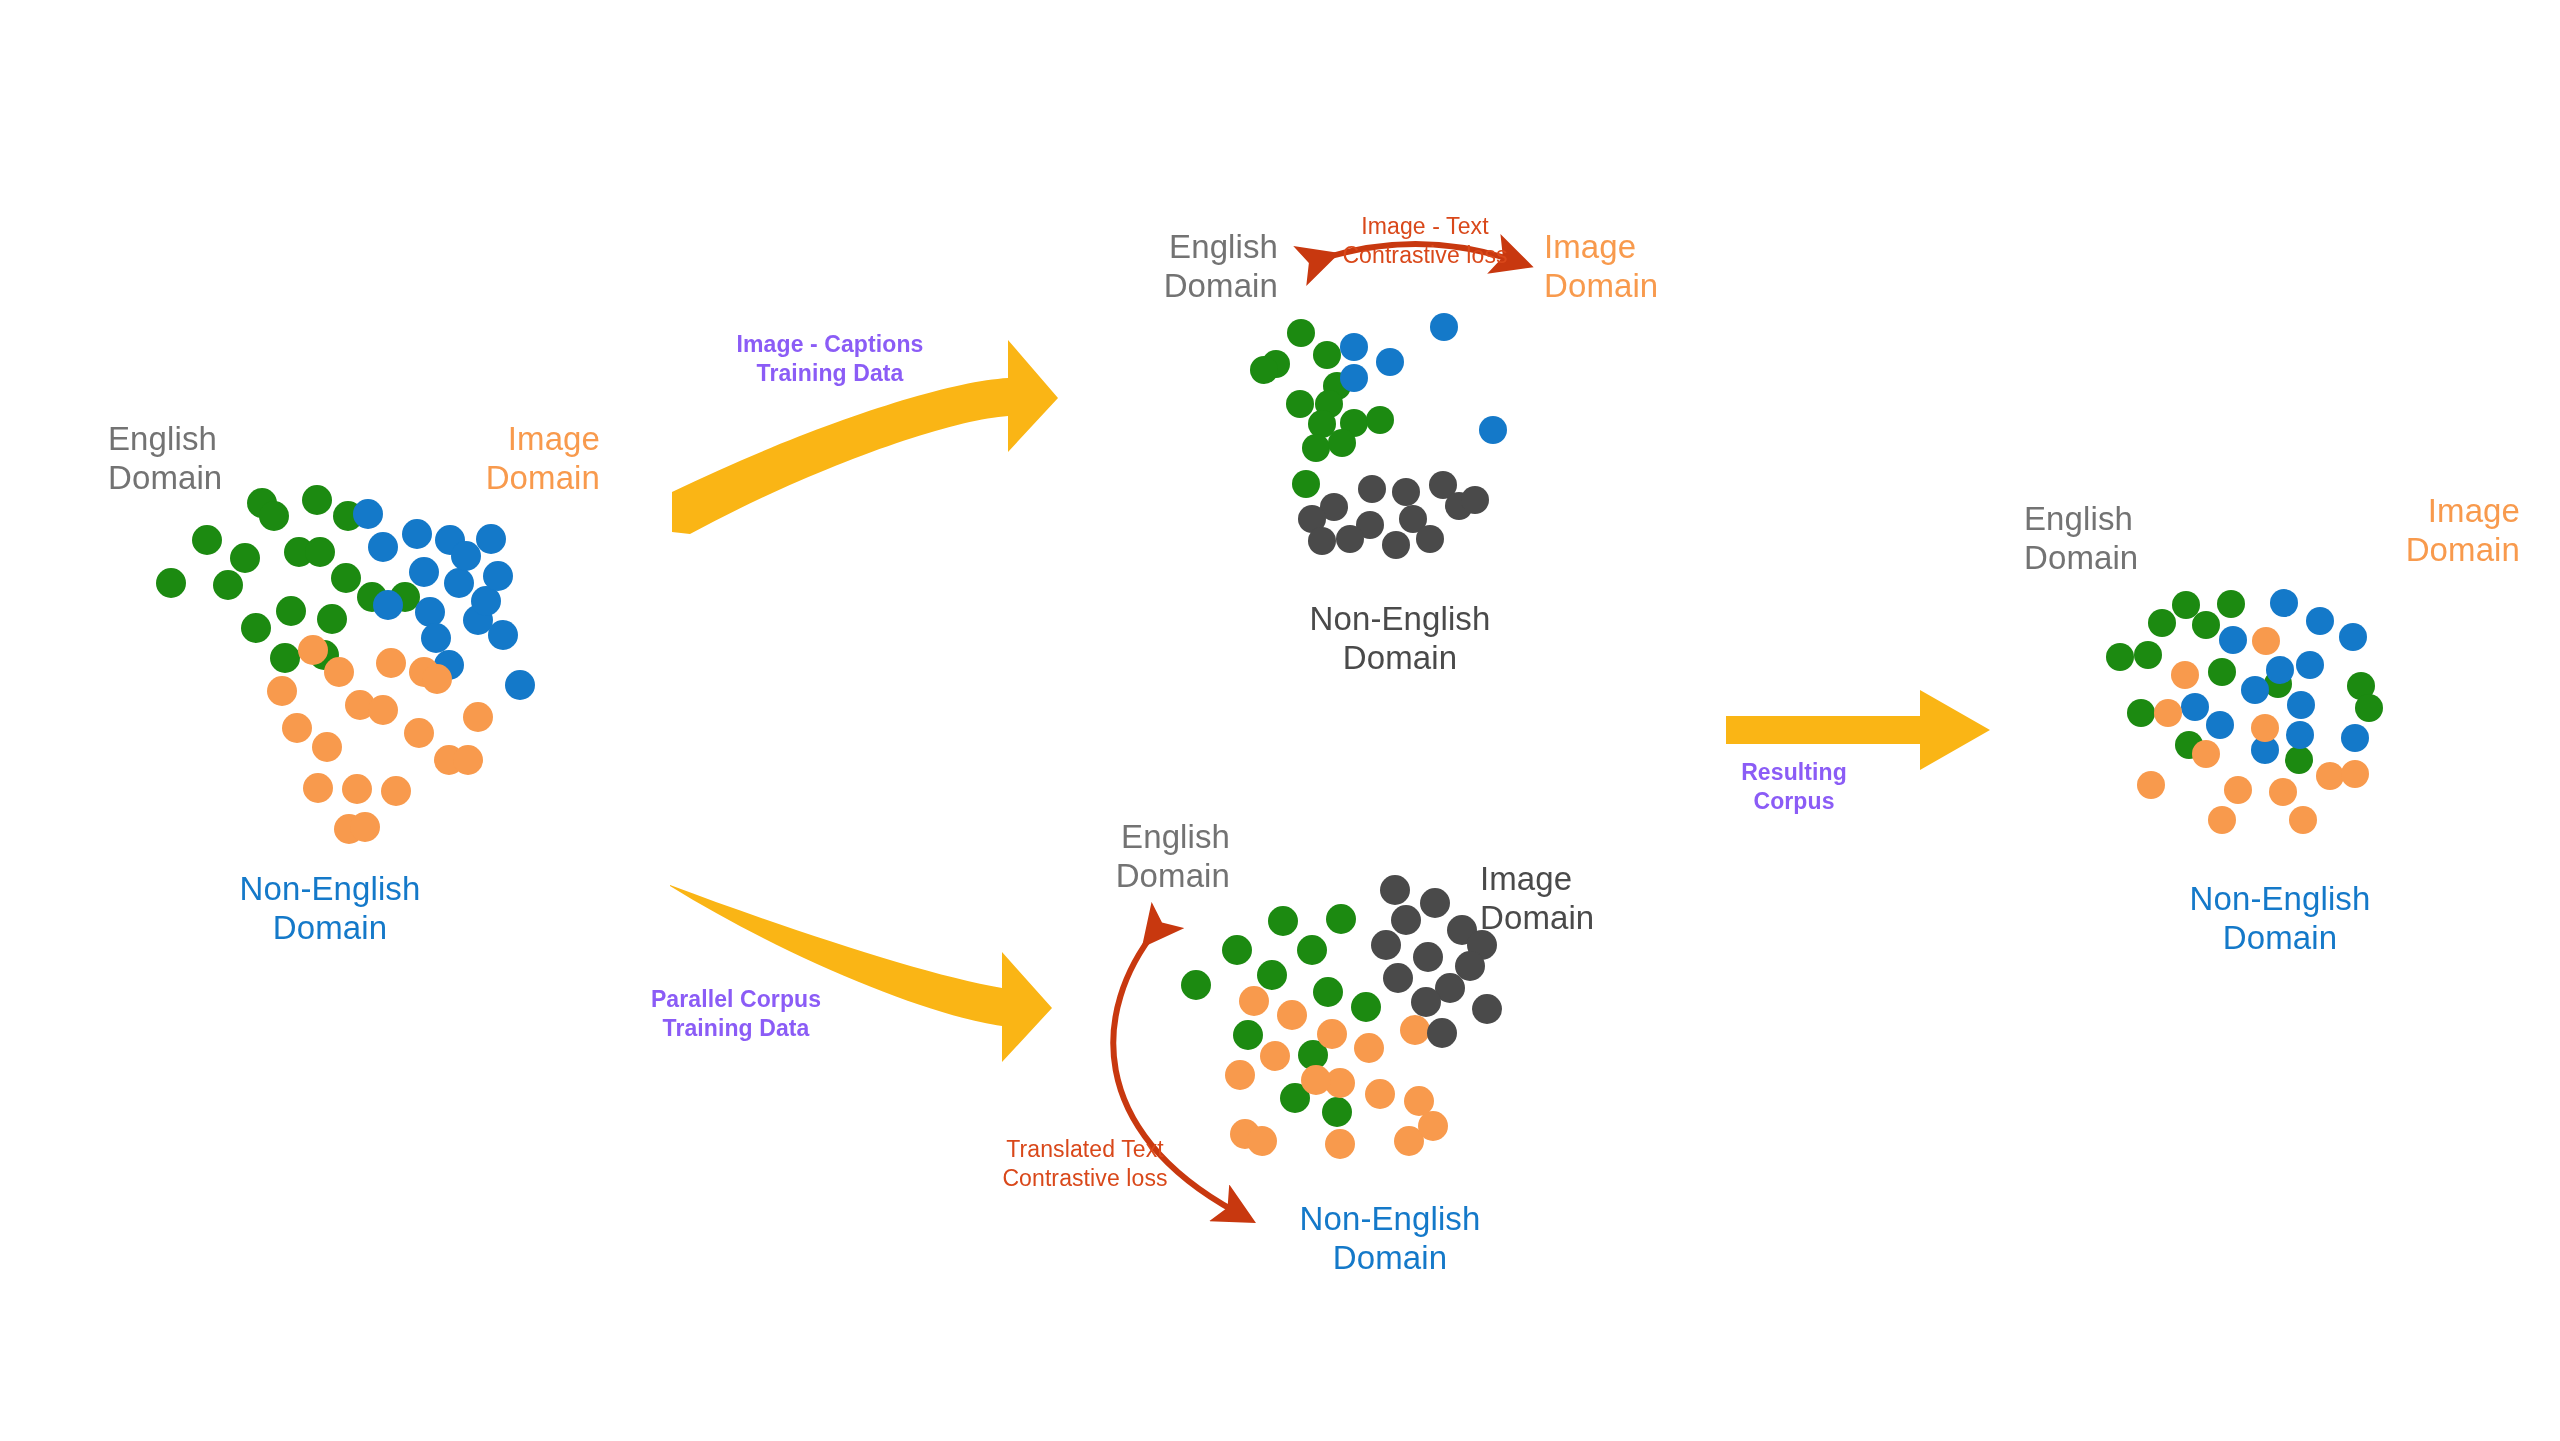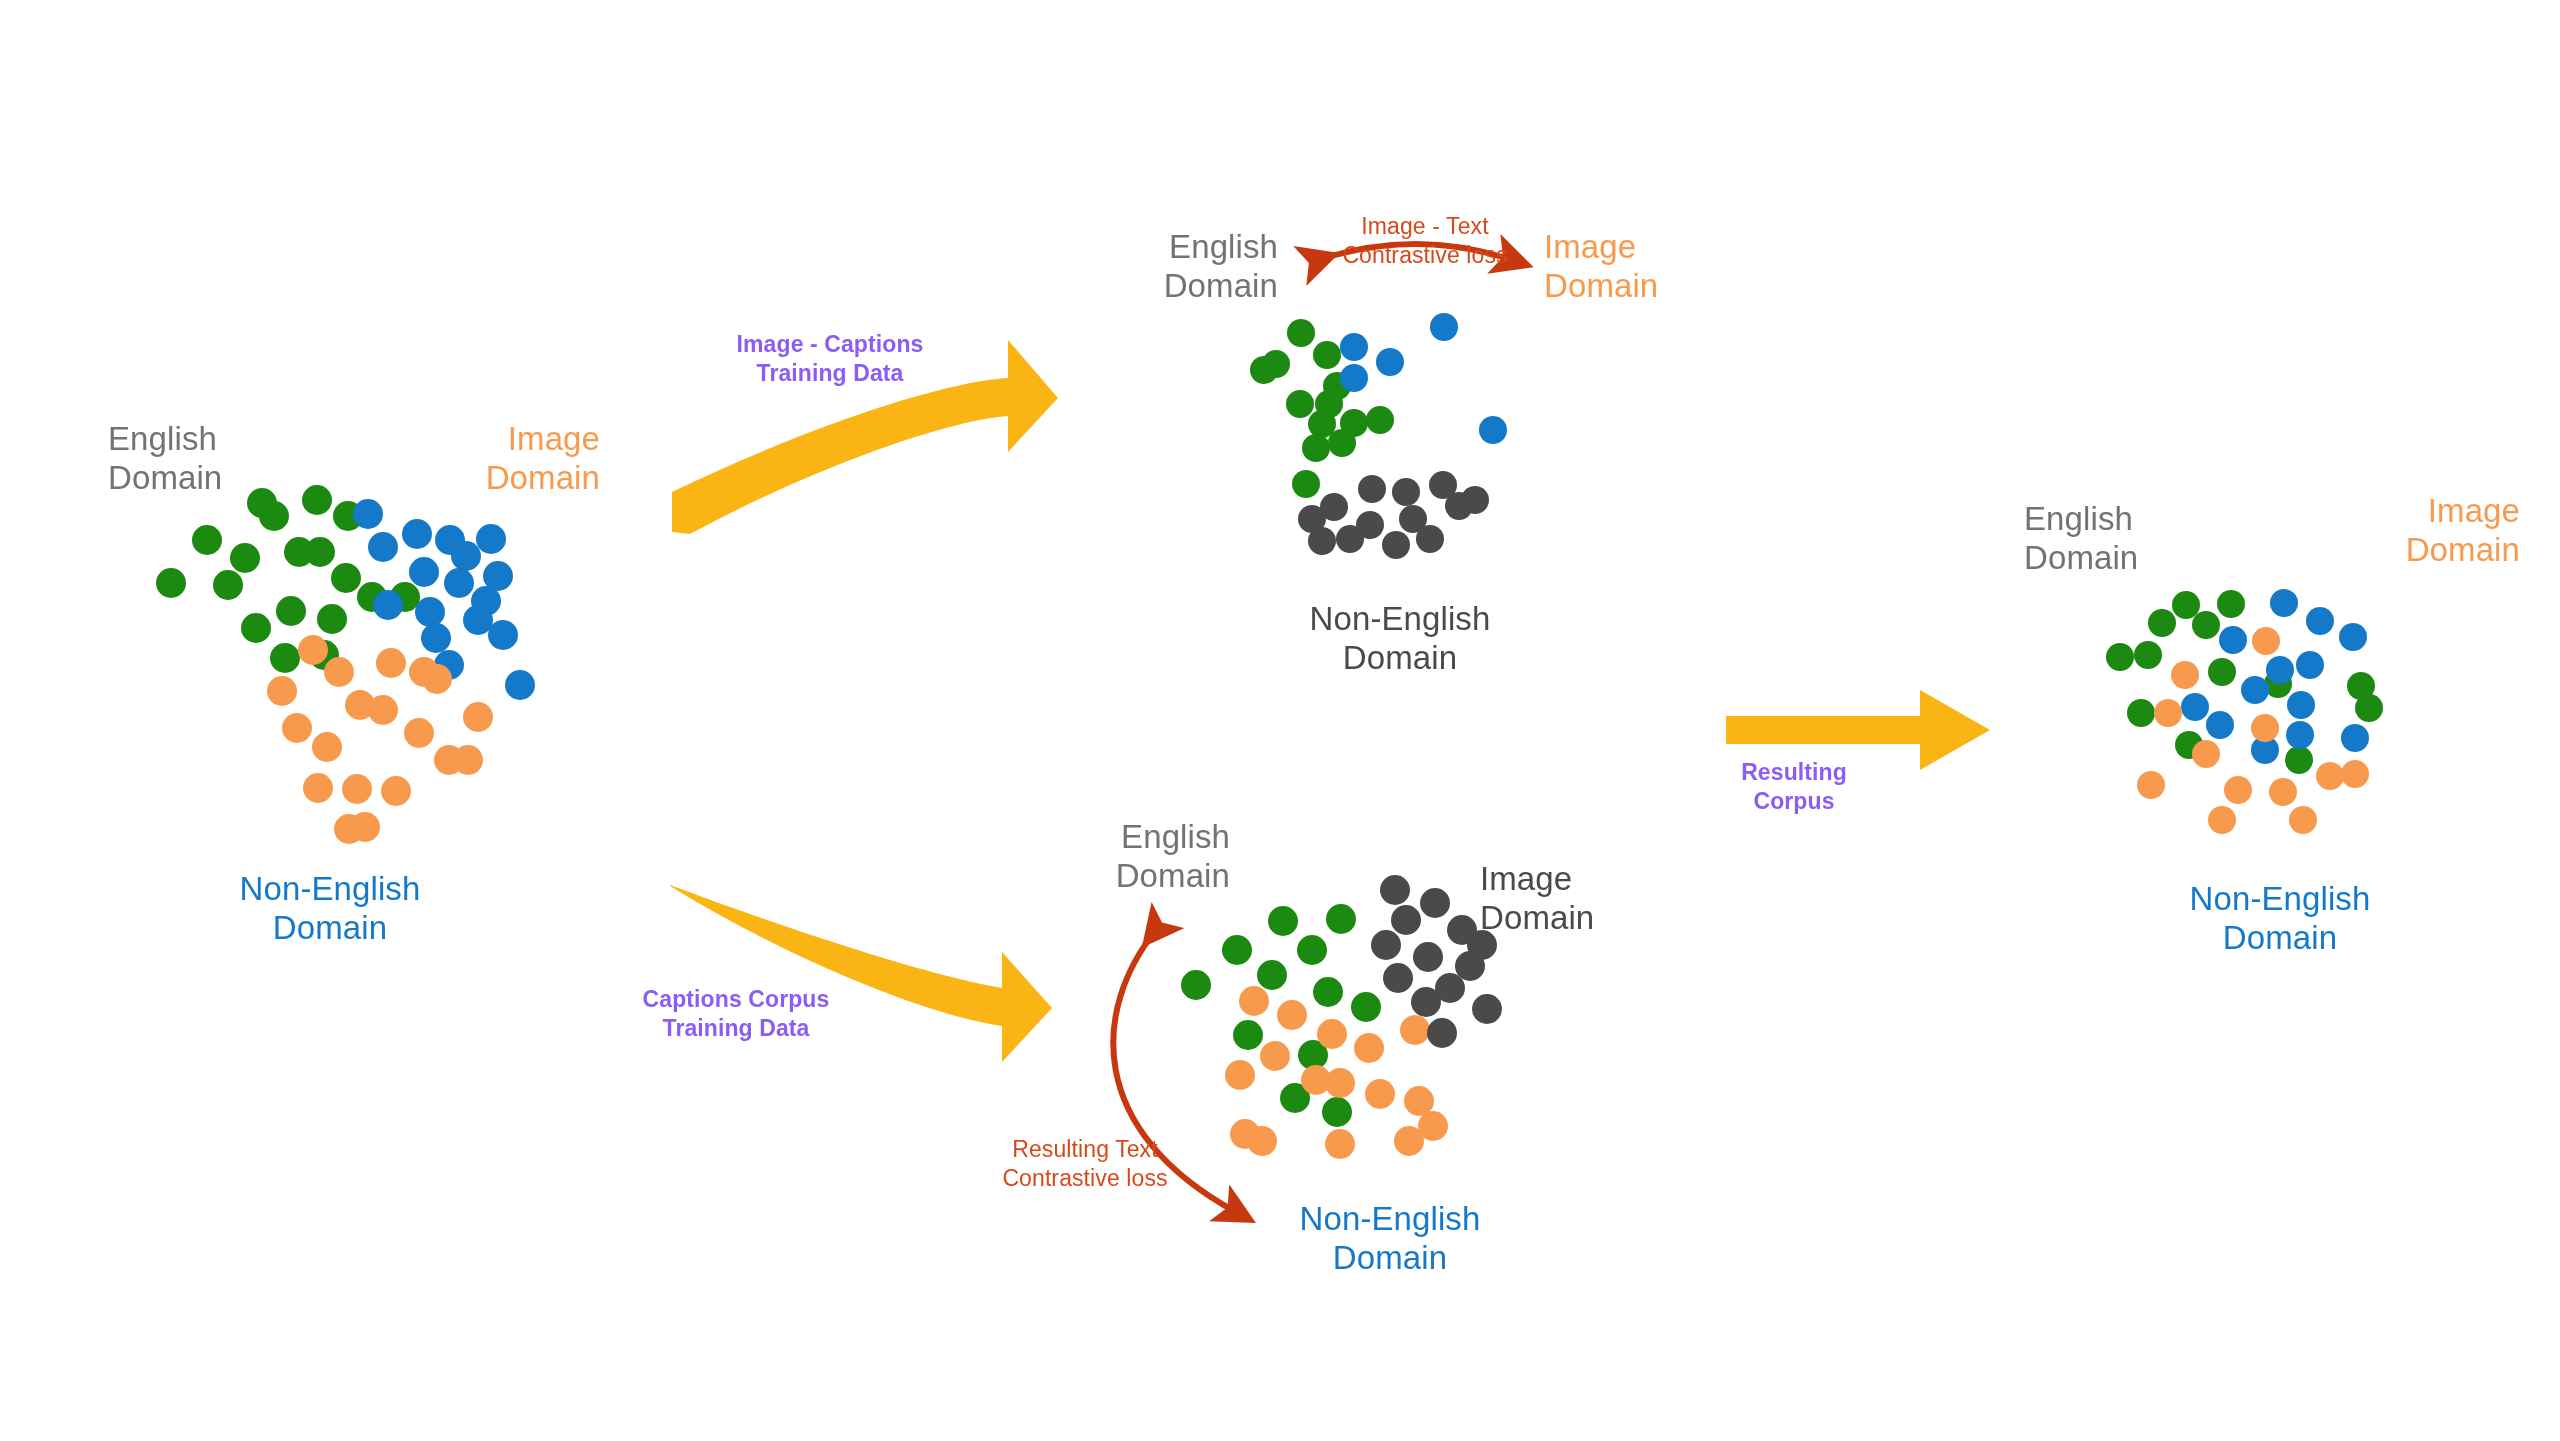--- a/index.html
+++ b/index.html
@@ -289,21 +289,21 @@
 
   <div class="label domain-label lbl-orange ta-right" style="left:380px; top:420px; width:220px;">Image
 Domain</div>
 
   <div class="label domain-label lbl-blue ta-center" style="left:130px; top:870px; width:400px;">Non-English
 Domain</div>
 
   <div class="label flow-label lbl-amber ta-center" style="left:670px; top:330px; width:320px;">Image - Captions
 Training Data</div>
 
-  <div class="label flow-label lbl-amber ta-center" style="left:576px; top:985px; width:320px;">Captions Corpus
+  <div class="label flow-label lbl-amber ta-center" style="left:576px; top:985px; width:320px;">Parallel Corpus
 Training Data</div>
 
   <div class="label flow-label lbl-amber ta-center" style="left:1694px; top:758px; width:200px;">Resulting
 Corpus</div>
 
   <div class="label loss-label lbl-red ta-center" style="left:1290px; top:172px; width:270px;">Image - Text
 Contrastive loss</div>
 
   <div class="label domain-label lbl-green ta-right" style="left:1050px; top:228px; width:228px;">English
 Domain</div>
@@ -313,21 +313,21 @@
 
   <div class="label domain-label lbl-gray ta-center" style="left:1190px; top:600px; width:420px;">Non-English
 Domain</div>
 
   <div class="label domain-label lbl-green ta-right" style="left:1000px; top:818px; width:230px;">English
 Domain</div>
 
   <div class="label domain-label lbl-gray ta-left" style="left:1480px; top:860px; width:230px;">Image
 Domain</div>
 
-  <div class="label loss-label lbl-red ta-center" style="left:962px; top:1095px; width:246px;">Resulting Text
+  <div class="label loss-label lbl-red ta-center" style="left:962px; top:1095px; width:246px;">Translated Text
 Contrastive loss</div>
 
   <div class="label domain-label lbl-blue ta-center" style="left:1230px; top:1200px; width:320px;">Non-English
 Domain</div>
 
   <div class="label domain-label lbl-green ta-left" style="left:2024px; top:500px; width:230px;">English
 Domain</div>
 
   <div class="label domain-label lbl-orange ta-right" style="left:2290px; top:492px; width:230px;">Image
 Domain</div>

